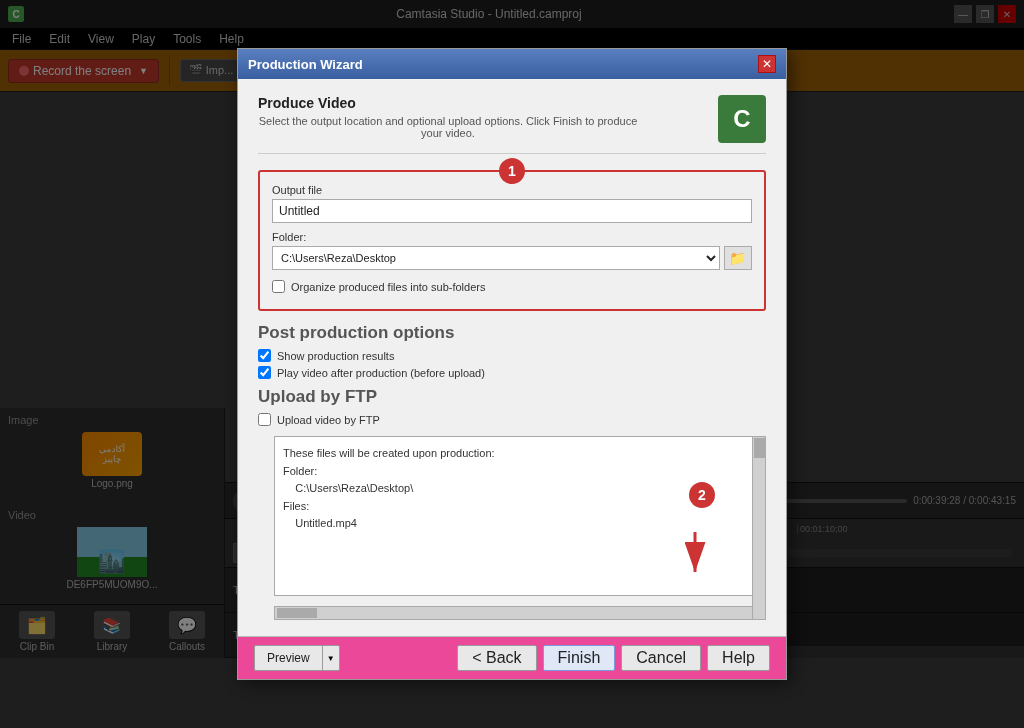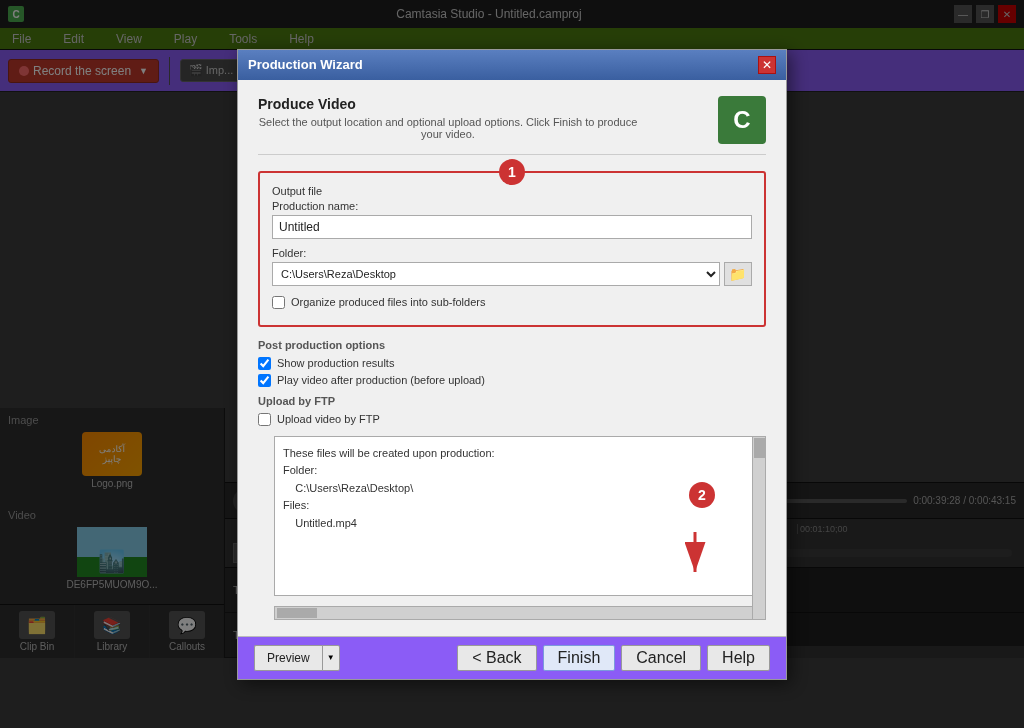--- a/index.html
+++ b/index.html
@@ -8,25 +8,25 @@
     
     .title-bar { background: #1e1e1e; height: 28px; display: flex; align-items: center; justify-content: space-between; padding: 0 8px; }
     .title-bar-left { display: flex; align-items: center; gap: 4px; }
     .title-bar-logo { width: 16px; height: 16px; background: #4caf50; border-radius: 2px; display: flex; align-items: center; justify-content: center; font-weight: bold; font-size: 10px; color: white; }
     .title-bar-title { font-size: 12px; color: #ccc; flex: 1; text-align: center; }
     .title-bar-controls { display: flex; gap: 4px; }
     .title-btn { width: 18px; height: 18px; background: #555; border: none; cursor: pointer; color: #ccc; font-size: 10px; display: flex; align-items: center; justify-content: center; }
     .title-btn.close { background: #cc0000; }
 
     
-    .menu-bar { background: #4d7c0f; height: 22px; display: flex; align-items: center; padding: 0 4px; gap: 16px; border-bottom: 1px solid #111; }
+    .menu-bar { background: #000000; height: 22px; display: flex; align-items: center; padding: 0 4px; gap: 2px; border-bottom: 1px solid #111; }
     .menu-item { padding: 2px 8px; font-size: 12px; color: #ccc; cursor: pointer; }
 
     
-    .toolbar { background: #8b5cf6; height: 42px; display: flex; align-items: center; padding: 0 8px; gap: 6px; border-bottom: 1px solid #222; }
+    .toolbar { background: #a16207; height: 42px; display: flex; align-items: center; padding: 0 8px; gap: 6px; border-bottom: 1px solid #222; }
     .record-btn { background: #c0392b; border: 1px solid #922b21; color: white; padding: 4px 10px; border-radius: 3px; cursor: pointer; display: flex; align-items: center; gap: 4px; font-size: 12px; }
     .record-dot { width: 10px; height: 10px; background: #ff6b6b; border-radius: 50%; }
     .toolbar-sep { width: 1px; height: 28px; background: #555; margin: 0 4px; }
     .toolbar-btn { background: #4a4a4a; border: 1px solid #666; color: #ccc; padding: 4px 8px; border-radius: 3px; cursor: pointer; font-size: 11px; }
 
     
     .main { display: flex; height: calc(728px - 92px); }
 
     
     .left-panel { width: 225px; background: #2e2e2e; border-right: 1px solid #1a1a1a; display: flex; flex-direction: column; }
@@ -79,30 +79,30 @@
     .field-label { font-size: 11px; color: #333; margin-bottom: 3px; }
     .field-row { display: flex; align-items: center; gap: 4px; margin-bottom: 10px; }
     .text-input { width: 100%; height: 24px; border: 1px solid #aaa; background: white; padding: 2px 6px; font-size: 12px; color: #222; }
     .folder-btn { width: 28px; height: 24px; background: #e0e0e0; border: 1px solid #aaa; cursor: pointer; display: flex; align-items: center; justify-content: center; font-size: 14px; }
     select.folder-select { flex: 1; height: 24px; border: 1px solid #aaa; background: white; padding: 2px 4px; font-size: 11px; color: #222; }
 
     .checkbox-row { display: flex; align-items: center; gap: 6px; margin-bottom: 4px; }
     .checkbox-row input[type=checkbox] { width: 13px; height: 13px; }
     .checkbox-row label { font-size: 11px; color: #333; cursor: pointer; }
 
-    .section-title { font-size: 11px; color: #555; font-weight: bold; margin-bottom: 6px; margin-top: 8px; }
+    .section-title { font-size: 17px; color: #555; font-weight: bold; margin-bottom: 6px; margin-top: 8px; }
 
     .ftp-section { margin-top: 8px; }
 
     
     .file-info-box { border: 1px solid #aaa; background: white; height: 160px; margin: 10px 0; padding: 8px; overflow-y: auto; position: relative; }
     .file-info-text { font-size: 11px; color: #333; line-height: 1.6; }
 
     
-    .modal-footer { background: #8b5cf6; border-top: 1px solid #bbb; padding: 8px 16px; display: flex; align-items: center; justify-content: space-between; gap: 6px; }
+    .modal-footer { background: #ec4899; border-top: 1px solid #bbb; padding: 8px 16px; display: flex; align-items: center; justify-content: space-between; gap: 6px; }
     .modal-footer-left { display: flex; align-items: center; }
     .modal-footer-right { display: flex; gap: 6px; }
     .footer-btn { height: 26px; padding: 0 14px; border: 1px solid #999; background: #e8e8e8; cursor: pointer; font-size: 16px; color: #222; border-radius: 2px; }
     .footer-btn.primary { background: #e0e8f8; border-color: #7a9adc; }
     .preview-split-btn { display: flex; }
     .preview-main { height: 26px; padding: 0 12px; border: 1px solid #999; background: #e8e8e8; cursor: pointer; font-size: 12px; color: #222; border-right: none; border-radius: 2px 0 0 2px; }
     .preview-dropdown { height: 26px; width: 18px; border: 1px solid #999; background: #e8e8e8; cursor: pointer; border-radius: 0 2px 2px 0; display: flex; align-items: center; justify-content: center; font-size: 8px; }
 
     
     .h-scrollbar { height: 12px; background: #333; display: flex; align-items: center; padding: 0 4px; }
@@ -275,21 +275,20 @@
           <h2>Produce Video</h2>
           <p>Select the output location and optional upload options. Click Finish to produce your video.</p>
         </div>
         <div class="modal-logo">C</div>
       </div>
 
       <div class="output-section">
         <div class="output-section-badge">1</div>
         <div class="field-label">Output file</div>
         <div>
-          <div class="field-label">Production name:</div>
           <input type="text" class="text-input" value="Untitled" style="">
         </div>
         <div style="margin-top:8px;">
           <div class="field-label">Folder:</div>
           <div class="field-row">
             <select class="folder-select">
               <option>C:\Users\Reza\Desktop</option>
             </select>
             <button class="folder-btn">📁</button>
           </div>

